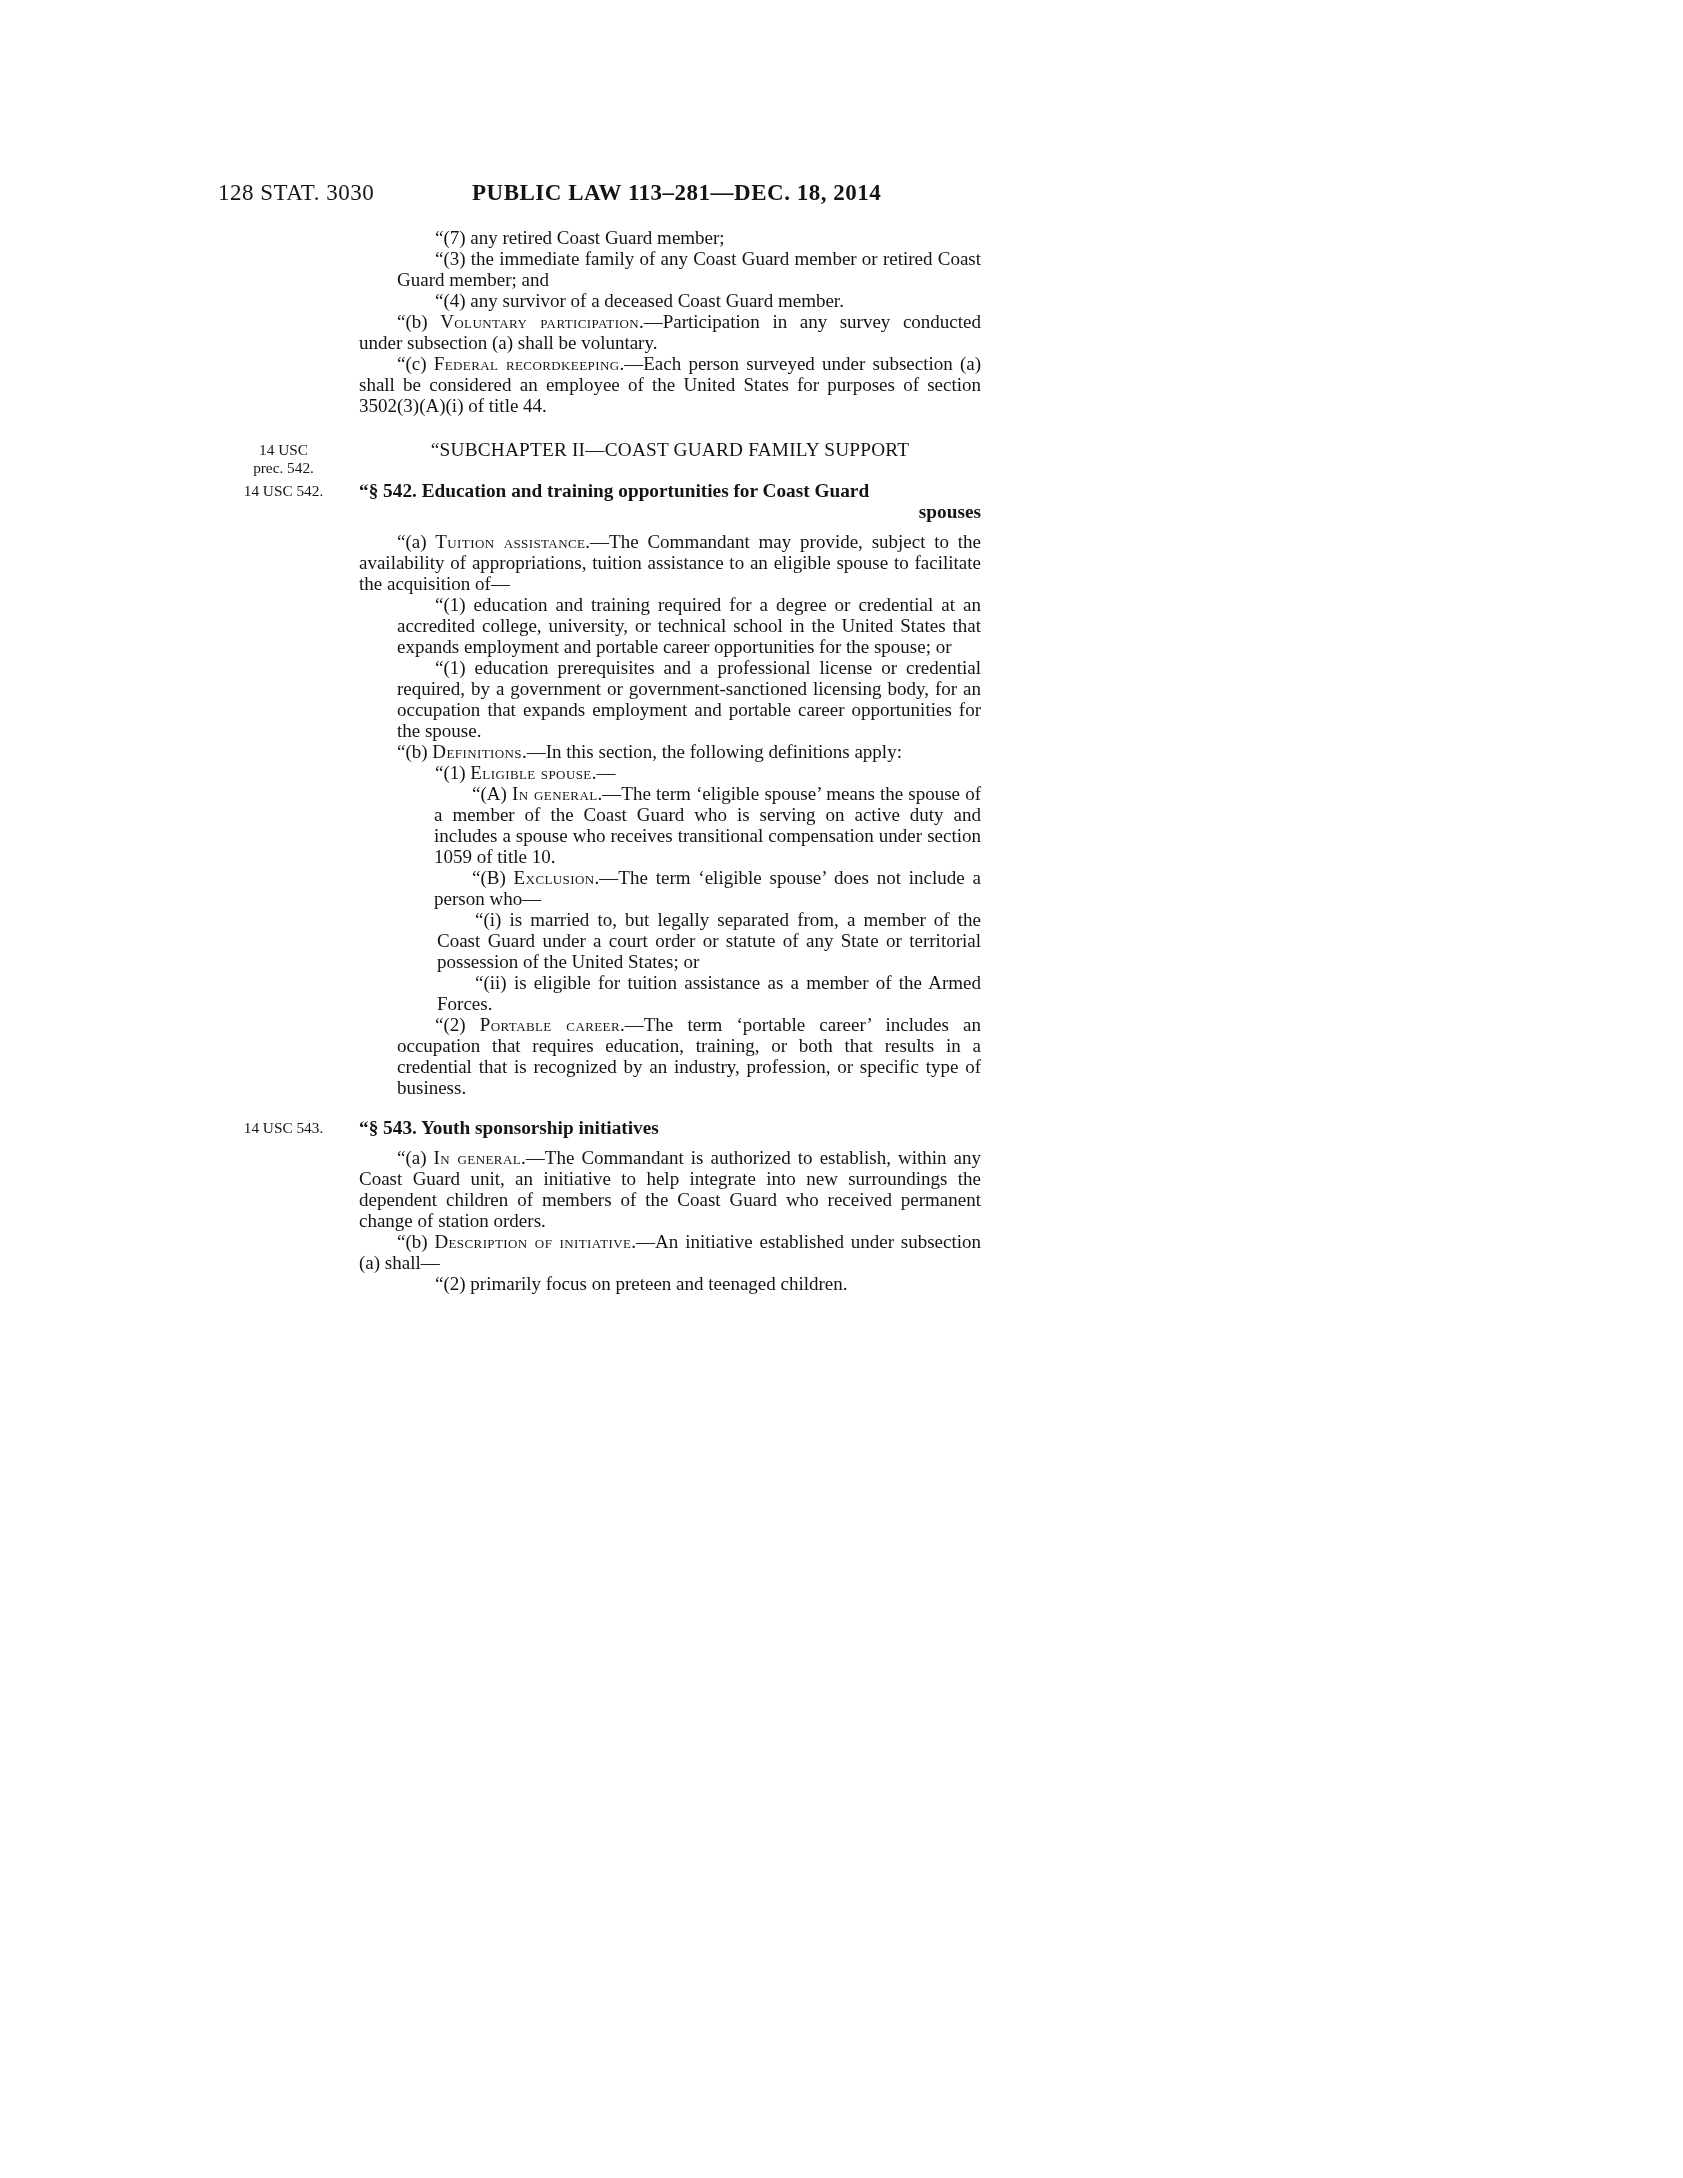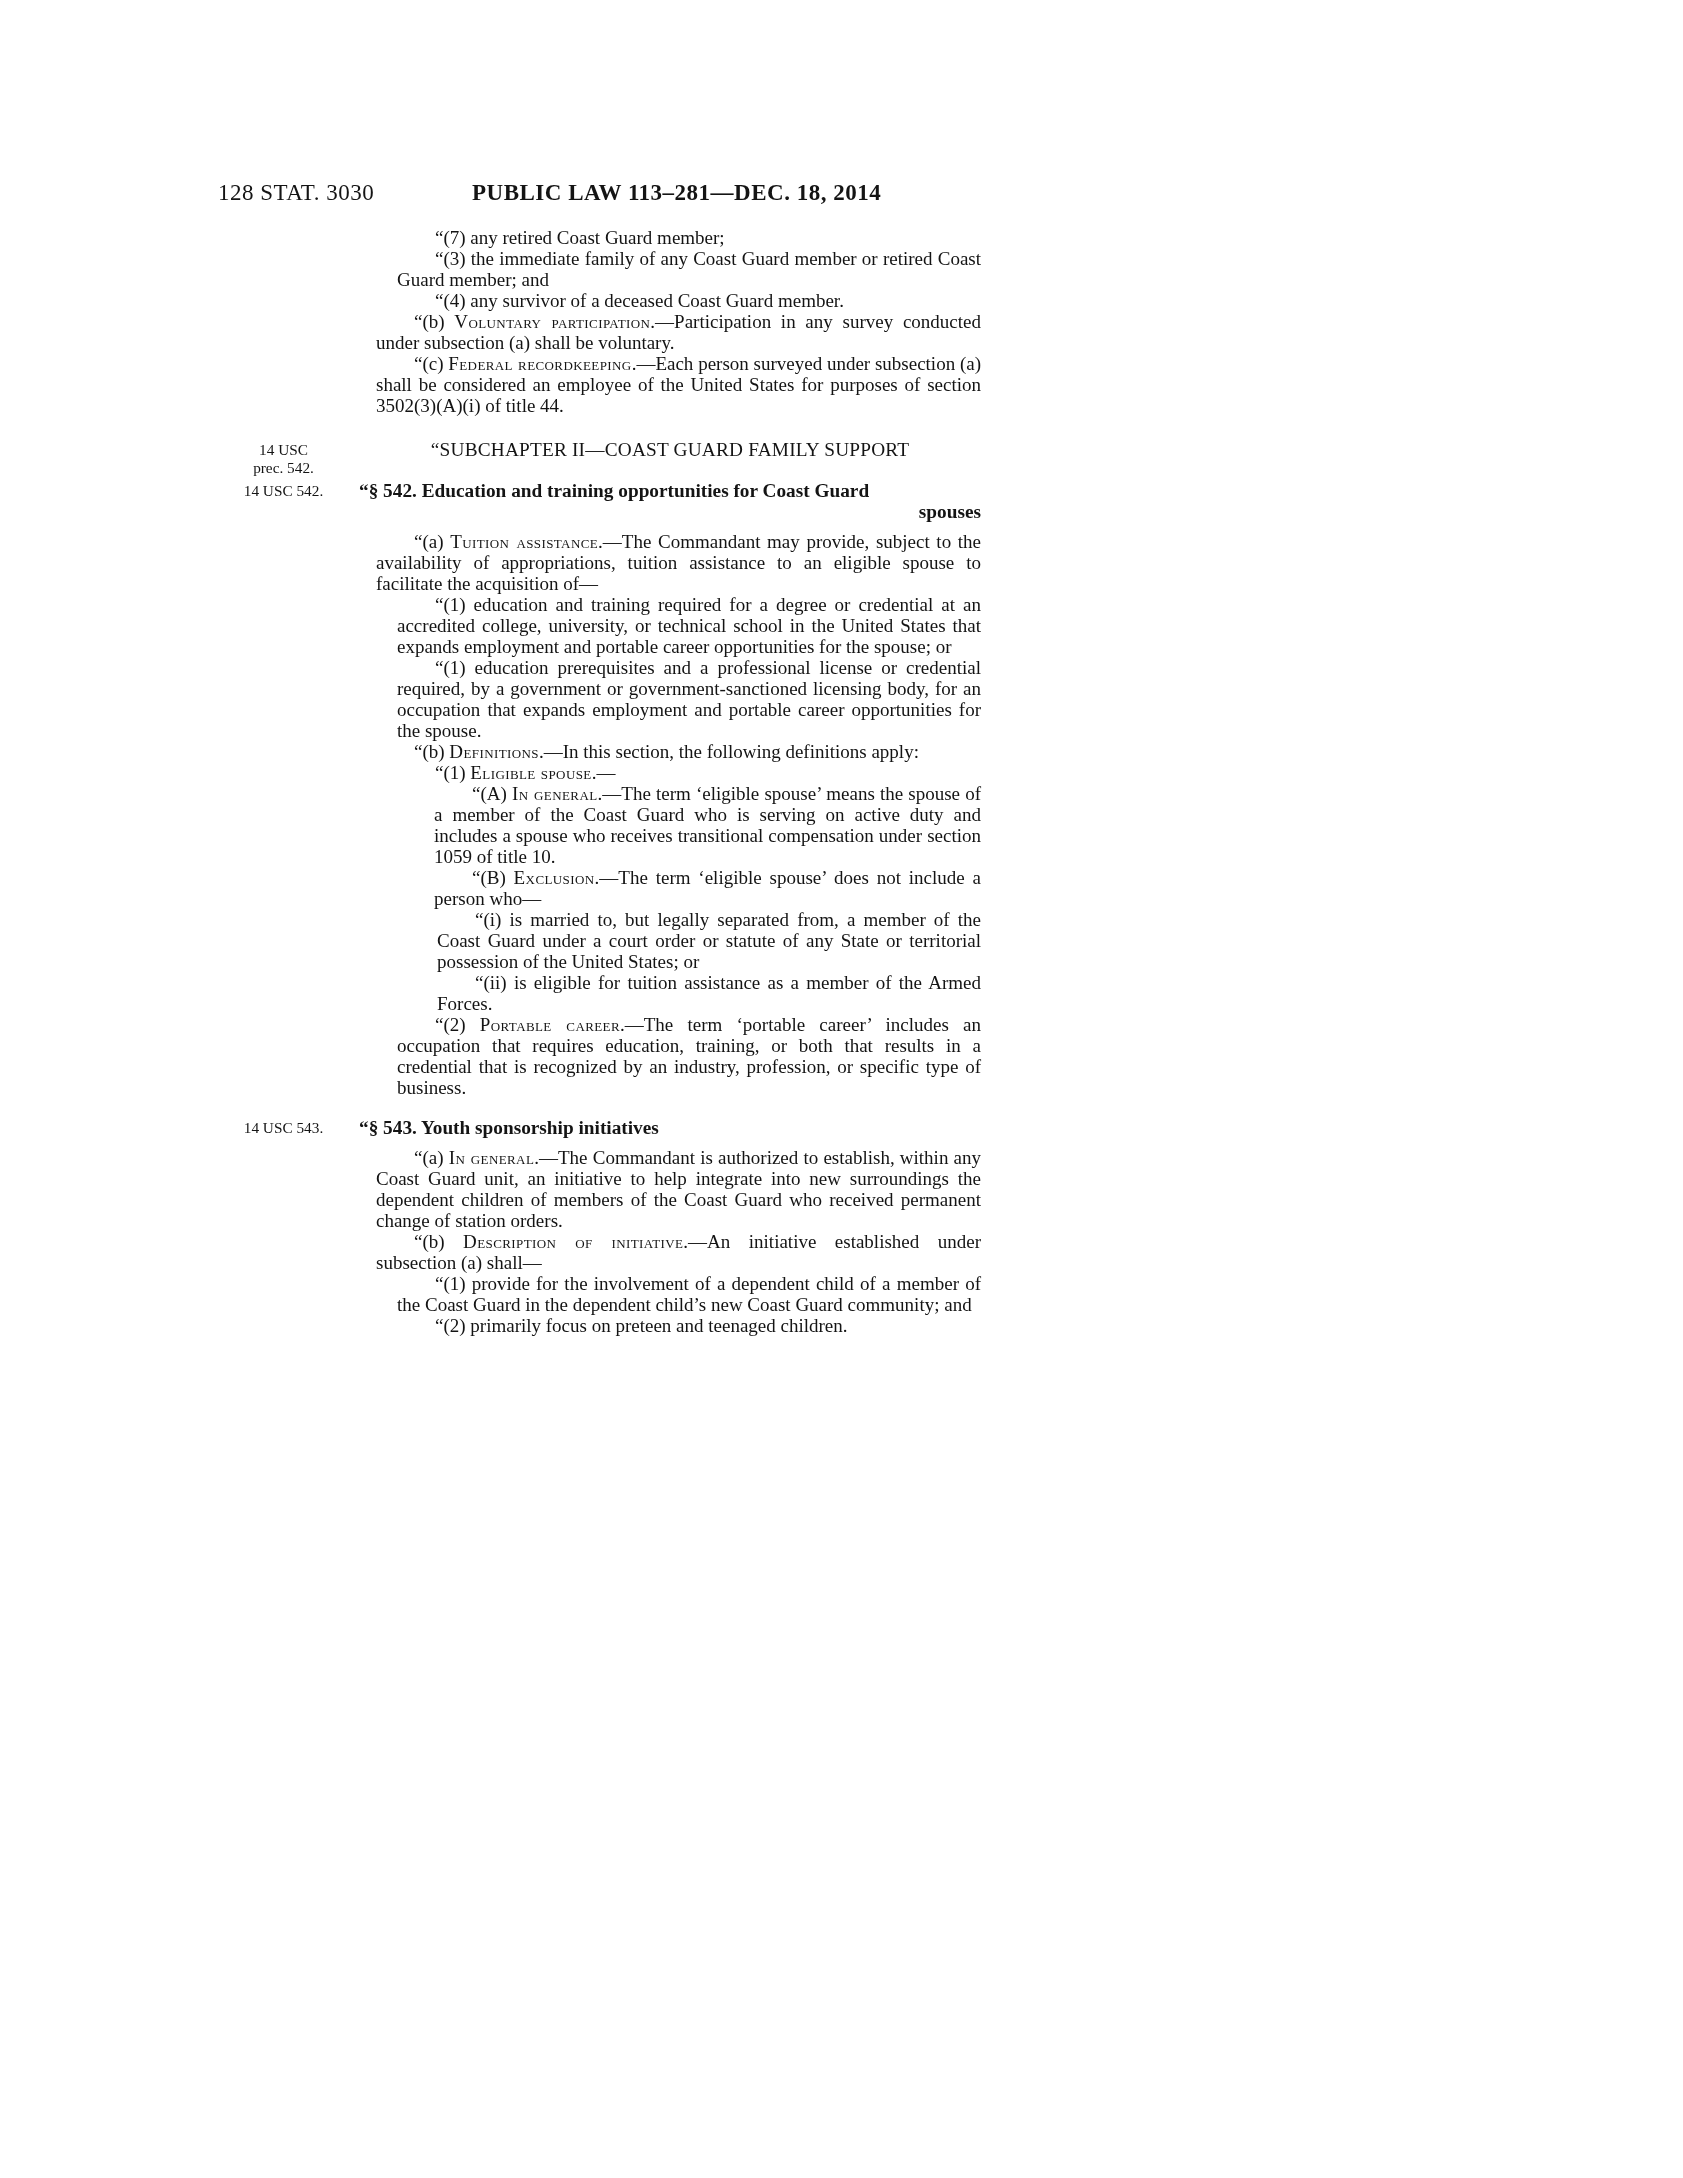--- a/index.html
+++ b/index.html
@@ -44,21 +44,21 @@
     top: 227px;
     width: 622px;
     font-size: 19px;
     line-height: 21px;
   }
   .para {
     text-align: justify;
     text-indent: 38px;
     margin: 0;
   }
-  .level-0 { margin-left: 17px; }
+  .level-0 { margin-left: 0; }
   .level-1 { margin-left: 38px; }
   .level-2 { margin-left: 75px; }
   .level-3 { margin-left: 78px; }
   .sc {
     font-variant: small-caps;
     letter-spacing: 0.4px;
   }
   .subchapter-heading {
     position: relative;
     text-align: center;
@@ -123,17 +123,16 @@
       <div class="para level-3"><span>“(ii) is eligible for tuition assistance as a member of the Armed Forces.</span></div>
       <div class="para level-1"><span>“(2) </span><span class="sc">Portable career</span><span>.—The term ‘portable career’ includes an occupation that requires education, training, or both that results in a credential that is recognized by an industry, profession, or specific type of business.</span></div>
       <div class="section-heading">
         <div class="head-line first">“§ 543. Youth sponsorship initiatives</div>
         <div class="margin-note">
           <div>14 USC 543.</div>
         </div>
       </div>
       <div class="para level-0"><span>“(a) </span><span class="sc">In general</span><span>.—The Commandant is authorized to establish, within any Coast Guard unit, an initiative to help integrate into new surroundings the dependent children of members of the Coast Guard who received permanent change of station orders.</span></div>
       <div class="para level-0"><span>“(b) </span><span class="sc">Description of initiative</span><span>.—An initiative established under subsection (a) shall—</span></div>
-      <div class="para level-1"><span>“(1) provide for the involvement of a dependent child of a member of the Coast Guard in the dependent child’s new Coast Guard community; and</span></div>
       <div class="para level-1"><span>“(2) primarily focus on preteen and teenaged children.</span></div>
     </main>
 </div>
 
 
 </body></html>

